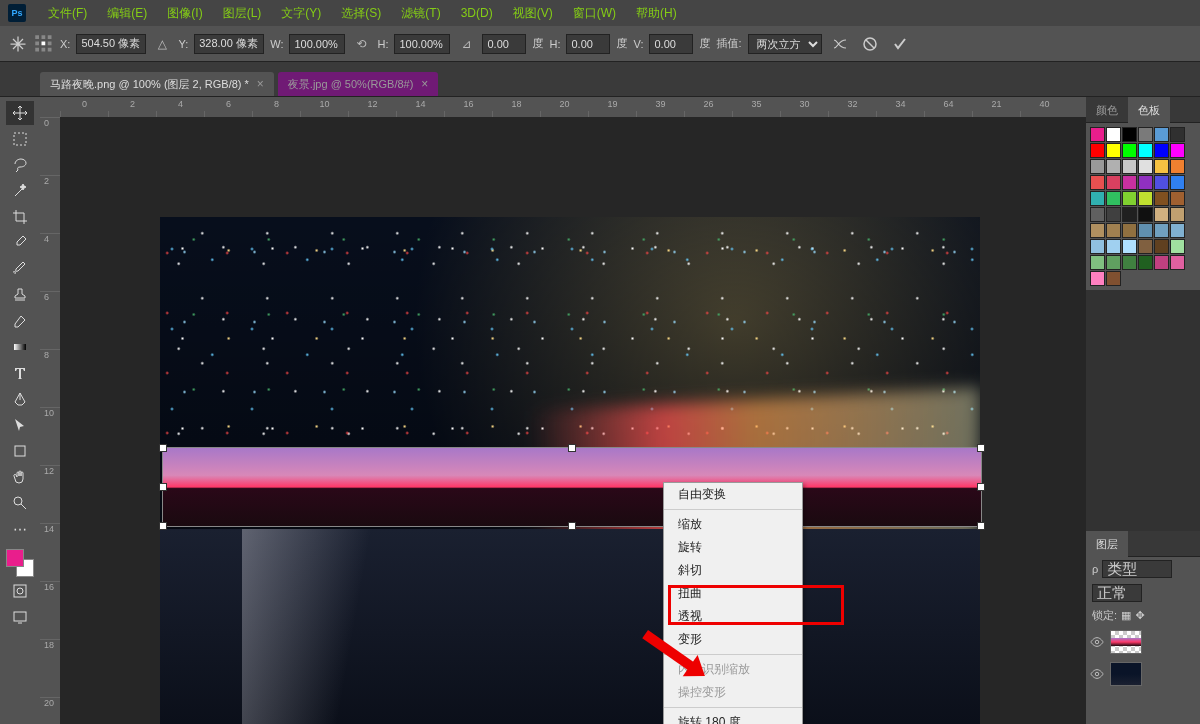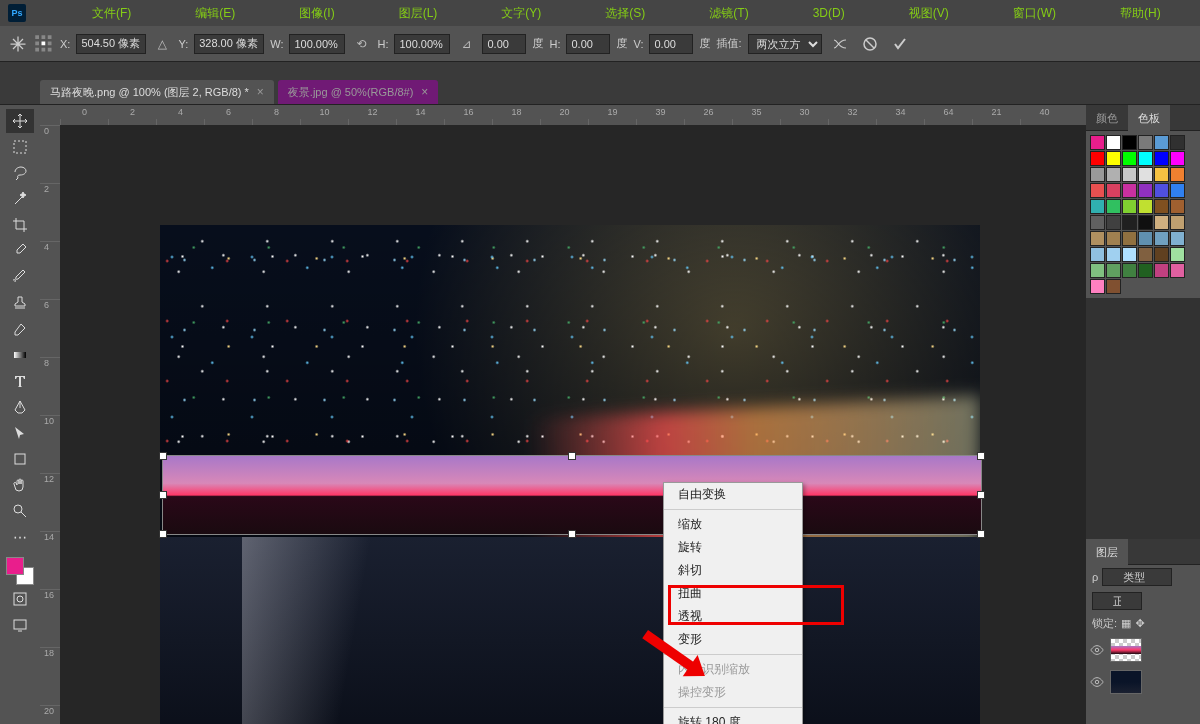--- a/index.html
+++ b/index.html
@@ -1,33 +1,33 @@
 <!DOCTYPE html>
 <html><head>
 <meta charset="utf-8">
 <style>
 * { margin: 0; padding: 0; box-sizing: border-box; font-family: "Microsoft YaHei", sans-serif; }
 body { background: #323232; color: #ccc; width: 1200px; height: 724px; overflow: hidden; position: relative; font-size: 12px; }
 
 
-.menubar { height: 26px; background: #454545; display: flex; align-items: center; padding-left: 8px; gap: 44px; }
+.menubar { height: 26px; background: #454545; display: flex; align-items: center; padding-left: 8px; }
 .ps-logo { width: 18px; height: 18px; background: #001e36; color: #31a8ff; font-size: 9px; font-weight: bold; display: flex; align-items: center; justify-content: center; margin-right: 12px; border-radius: 2px; }
 .menu-item { padding: 16px 10px; height: 26px; display: flex; align-items: center; cursor: pointer; color: #84cc16; }
 
 
 .options-bar { height: 36px; background: #535353; display: flex; align-items: center; padding: 0 8px; gap: 6px; border-bottom: 1px solid #222; }
 .opt-icon { width: 20px; height: 20px; display: flex; align-items: center; justify-content: center; color: #bbb; }
 .opt-label { color: #ccc; font-size: 11px; }
 .opt-field { background: #3a3a3a; border: 1px solid #222; color: #ddd; padding: 2px 4px; font-size: 11px; height: 20px; }
 .opt-select { background: #3a3a3a; border: 1px solid #222; color: #ddd; padding: 1px 4px; font-size: 11px; height: 20px; }
 .opt-btn { width: 24px; height: 24px; display:flex; align-items:center; justify-content:center; color:#ccc; border-radius:2px; }
 .opt-btn svg { width:16px; height:16px; }
 
 
-.doc-tabs { height: 43px; background: #3a3a3a; display: flex; align-items: flex-end; padding-left: 40px; border-bottom: 1px solid #222;}
+.doc-tabs { height: 35px; background: #3a3a3a; display: flex; align-items: flex-end; padding-left: 40px; border-bottom: 1px solid #222;}
 .doc-tab { height: 24px; padding: 0 10px; background: #535353; color: #ddd; display: flex; align-items: center; gap: 8px; font-size: 11px; border-radius: 3px 3px 0 0; margin-right: 4px;}
 .doc-tab.inactive { background: #701a75; color: #999; }
 .tab-close { color:#999; cursor:pointer; font-size:12px; }
 
 
 .main { display: flex; height: calc(724px - 26px - 36px - 28px); }
 .toolbox { width: 40px; background: #535353; display: flex; flex-direction: column; align-items: center; padding-top: 4px; gap: 2px; }
 .tool { width: 28px; height: 24px; display: flex; align-items: center; justify-content: center; color: #ddd; cursor: pointer; position:relative; }
 .tool.active { background: #333; }
 .tool svg { width: 16px; height: 16px; }
@@ -84,21 +84,21 @@
 
 .right-panels { width: 114px; background:#14532d; display:flex; flex-direction:column; }
 .panel-tabs { height:26px; background:#383838; display:flex; border-bottom:1px solid #222; }
 .panel-tab { padding:0 10px; height:26px; display:flex; align-items:center; font-size:11px; color:#999; cursor:pointer; }
 .panel-tab.active { background:#535353; color:#ddd; }
 .swatches { padding:4px; display:flex; flex-wrap:wrap; gap:1px; background:#535353; flex-shrink:0; }
 .sw { width:15px; height:15px; border:1px solid #222; cursor:pointer; }
 .panel-gap { flex:1; background:#323232; }
 .layers-panel { background:#535353; min-height:200px; }
 .lp-row { display:flex; align-items:center; padding:3px 6px; font-size:11px; gap:4px; }
-.lp-search { background:#3a3a3a; border:1px solid #222; color:#ccc; width:70px; height:18px; font-size:11px; padding:0 20px; }
+.lp-search { background:#3a3a3a; border:1px solid #222; color:#ccc; width:70px; height:18px; font-size:15px; padding:0 4px; }
 .lp-thumb { width:32px; height:24px; border:1px solid #666; margin:2px; display:inline-block; }
 .lp-layer { display:flex; align-items:center; padding:2px 4px; gap:4px; }
 .lp-eye { width:14px; height:14px; }
 .lp-t1 { background: repeating-conic-gradient(#ccc 0 25%, #fff 0 50%) 0 0/8px 8px; position:relative; }
 .lp-t1::after { content:""; position:absolute; top:30%; bottom:30%; left:0; right:0; background:linear-gradient(180deg,#a878c8,#ff3868,#1a0a10);}
 .lp-t2 { background: linear-gradient(180deg,#0a1428 50%,#1a2030); }
 </style>
 </head>
 <body>
 

